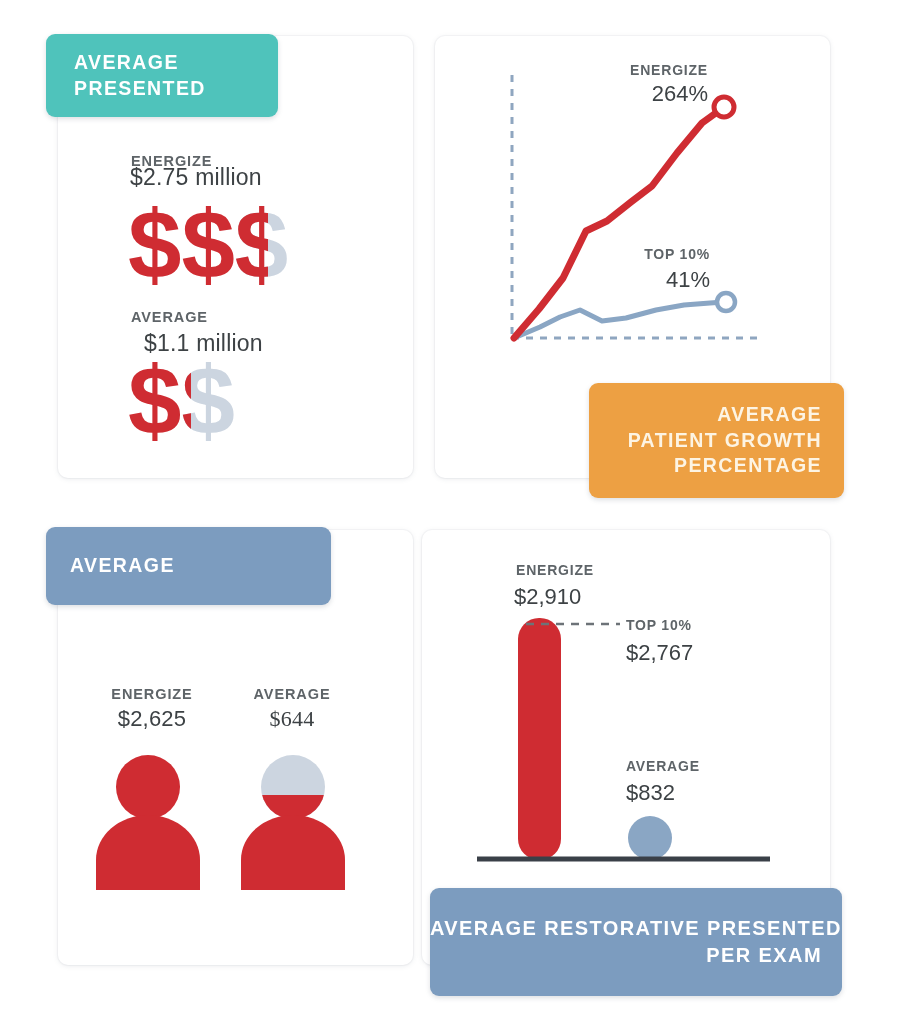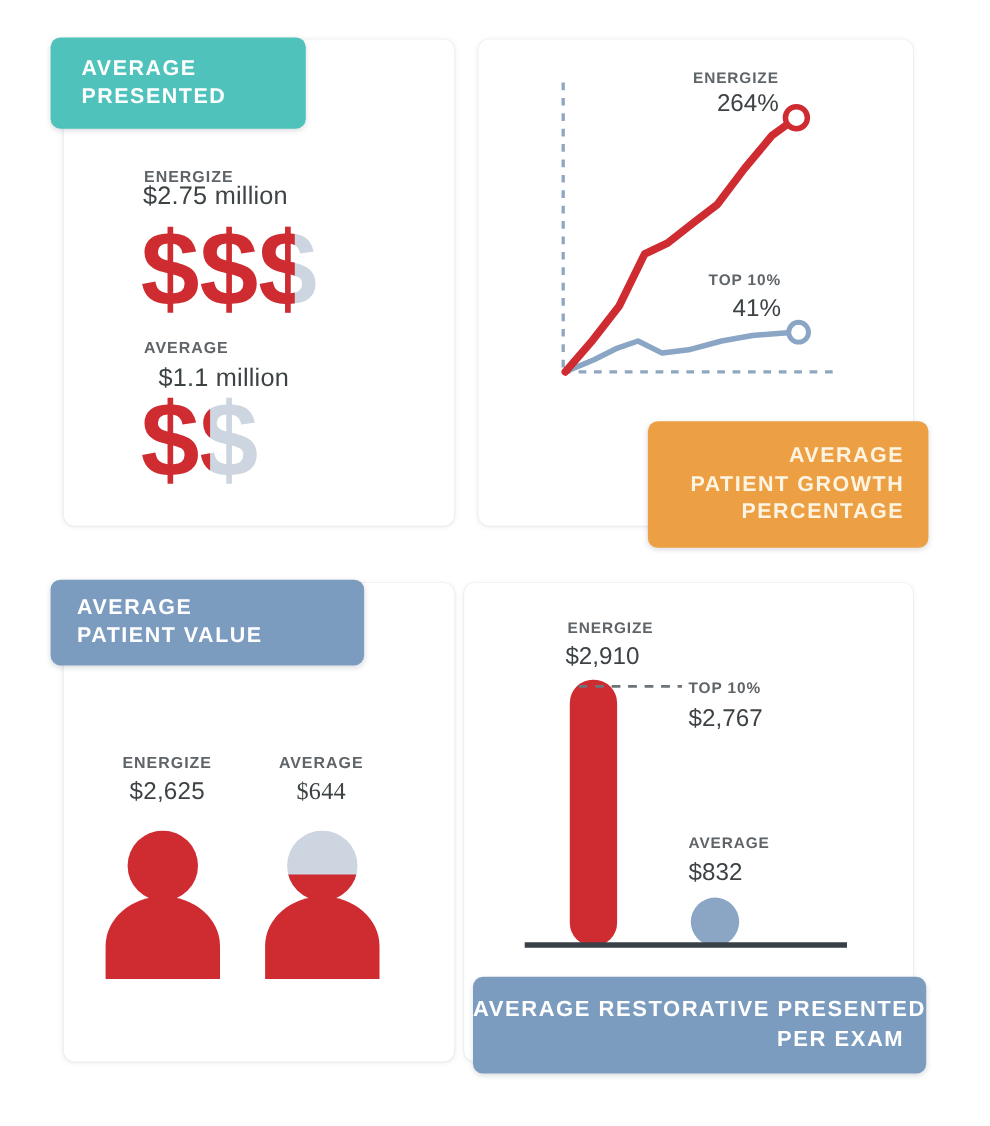--- a/index.html
+++ b/index.html
@@ -112,21 +112,20 @@
 <div class="badge badge-orange" style="left:589px;top:383px;width:255px;height:115px;padding:0 22px 0 0;font-size:19.5px;">
   <span>AVERAGE</span>
   <span>PATIENT GROWTH</span>
   <span>PERCENTAGE</span>
 </div>
 
 <div class="card" style="left:58px;top:530px;width:355px;height:435px;"></div>
 
 <div class="badge badge-blue" style="left:46px;top:527px;width:285px;height:78px;padding:0 0 0 24px;font-size:19.5px;">
   <span>AVERAGE</span>
-  <span>PATIENT VALUE</span>
 </div>
 
 <div class="lbl" style="position:absolute;left:152px;top:686px;transform:translateX(-50%);">ENERGIZE</div>
 <div class="val val-sm" style="position:absolute;left:152px;top:706px;transform:translateX(-50%);">$2,625</div>
 
 <div class="lbl" style="position:absolute;left:292px;top:686px;transform:translateX(-50%);">AVERAGE</div>
 <div class="val val-sm" style="position:absolute;left:292px;top:706px;transform:translateX(-50%);font-family:Liberation Serif, serif;">$644</div>
 
 <svg style="position:absolute;left:85px;top:755px;" width="280" height="135" viewBox="0 0 280 135">
 
@@ -159,16 +158,16 @@
   <text class="chart-val" x="176" y="110">$2,767</text>
 
   <text class="chart-lbl" x="176" y="221">AVERAGE</text>
   <text class="chart-val" x="176" y="250">$832</text>
 
   <rect x="178" y="266" width="44" height="44" rx="22" ry="22" fill="#8aa6c4"></rect>
 
   <line x1="27" y1="309" x2="320" y2="309" stroke="#3a4048" stroke-width="5"></line>
 </svg>
 
-<div class="badge badge-blue" style="left:430px;top:888px;width:412px;height:88px;padding:0 20px 0 0;font-size:20px;text-align:right;">
+<div class="badge badge-blue" style="left:430px;top:888px;width:412px;height:108px;padding:0 20px 0 0;font-size:20px;text-align:right;">
   <span>AVERAGE RESTORATIVE PRESENTED</span>
   <span>PER EXAM</span>
 </div>
 
 </body></html>

